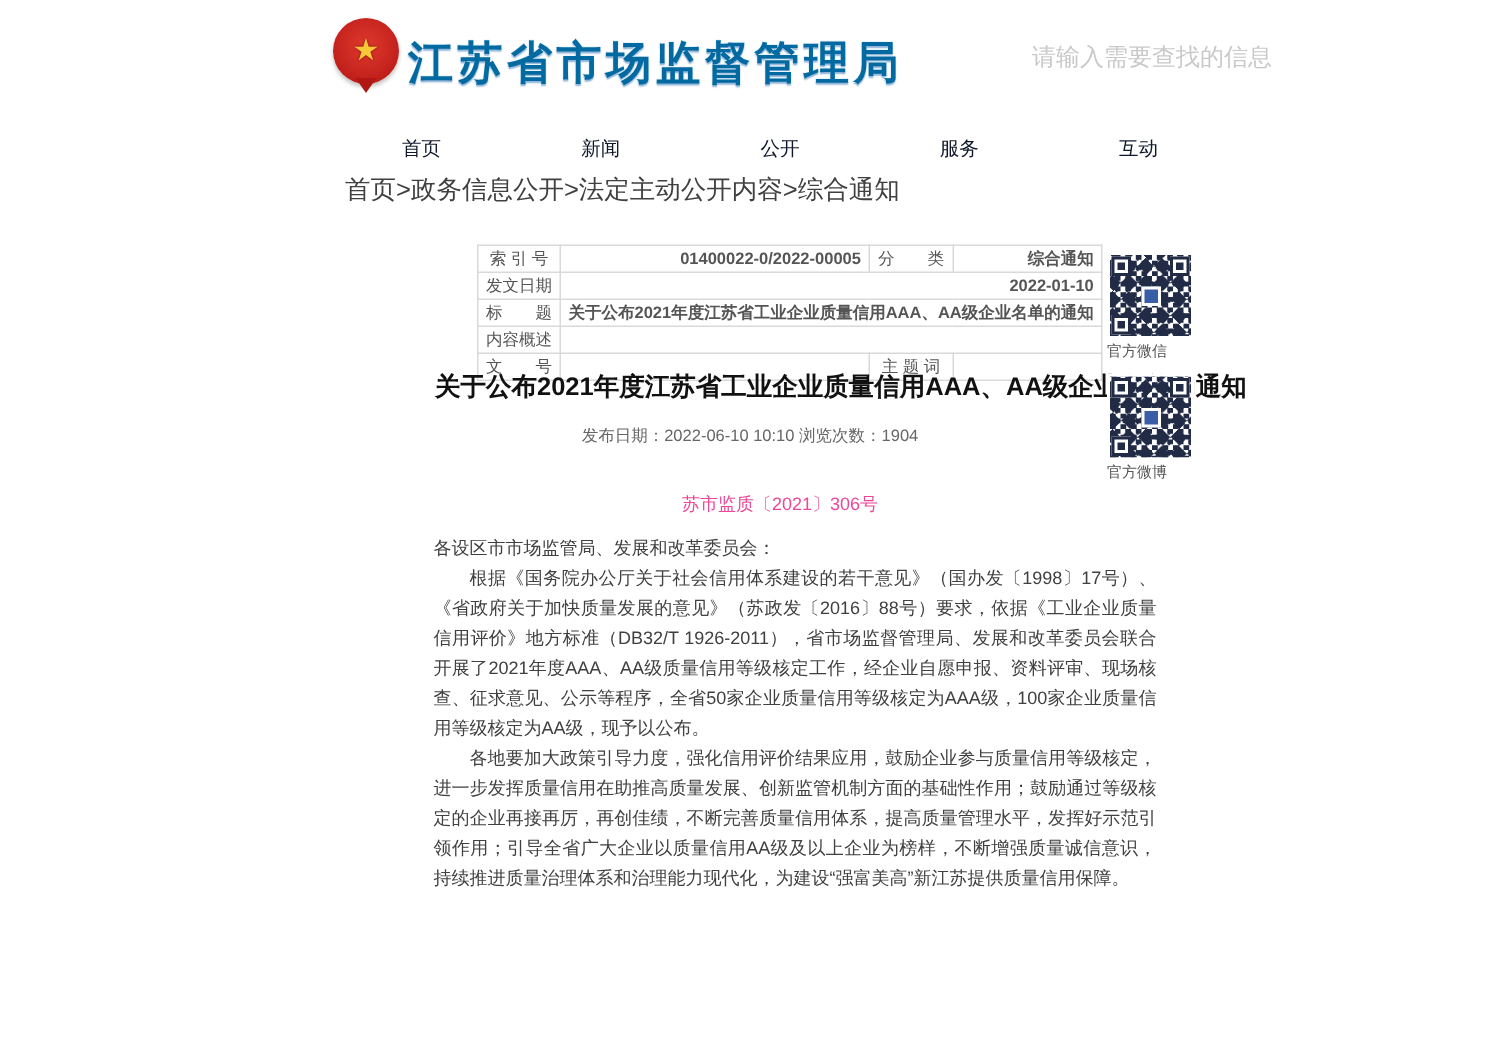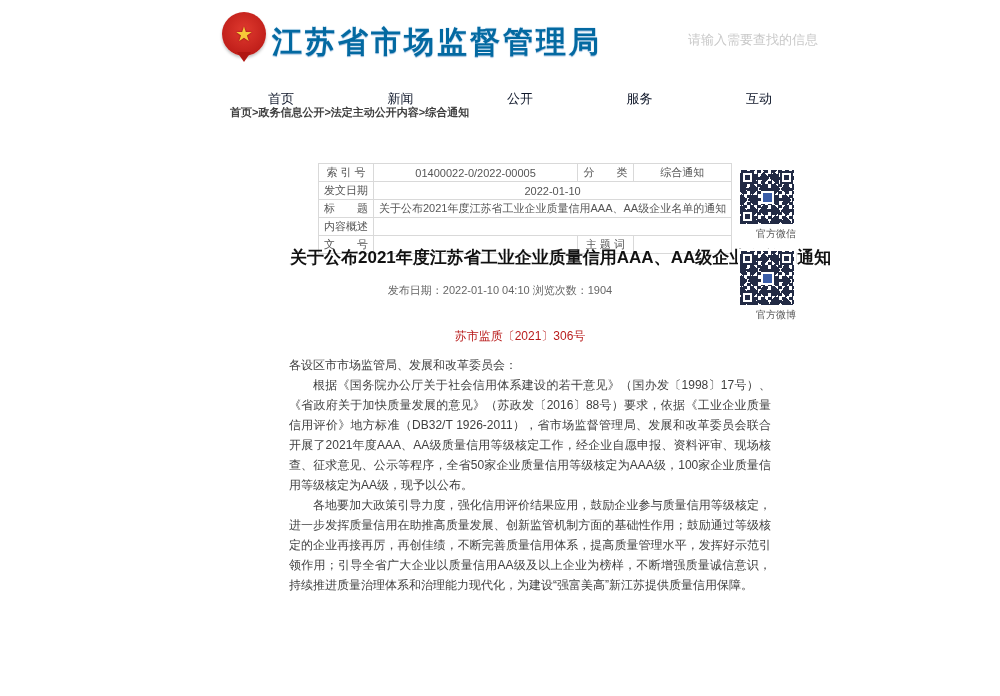--- a/index.html
+++ b/index.html
@@ -10,61 +10,61 @@
   .header { position:absolute; left:0; top:0; width:1000px; height:85px; background:#fff; }
   .emblem { position:absolute; left:222; top:12px; left:222px; width:44px; height:44px;
     border-radius:50%; background:radial-gradient(circle at 50% 42%, #e03a2f 0%, #c01f1a 70%, #9f1410 100%);
     display:flex; align-items:center; justify-content:center; box-shadow:0 2px 3px rgba(0,0,0,.25); }
   .emblem::after { content:""; position:absolute; left:50%; bottom:-6px; transform:translateX(-50%);
     width:14px; height:10px; background:#b01712; clip-path:polygon(0 0,100% 0,50% 100%); }
   .emblem .star { color:#f7c938; font-size:20px; line-height:1; text-shadow:0 0 2px #7a0d09; }
   .site-title { position:absolute; left:272px; top:22px; font-size:30px; font-weight:bold;
     letter-spacing:3px; color:#0369a1; text-shadow:0 -1px 0 #eaf4fd, 0 1px 1px #8fb4d8; white-space:nowrap; }
   .search-input { position:absolute; left:688px; top:28px; width:160px; height:22px;
-    border:none; outline:none; background:transparent; font-size:13px; color:#666;
+    border:none; outline:none; background:transparent; font-size:16px; color:#666;
     font-family:"Liberation Sans","DejaVu Sans",sans-serif; }
   .search-input::placeholder { color:#c9c9c9; }
 
   
   .nav { position:absolute; left:240px; top:90px; width:560px; display:flex;
     justify-content:space-between; padding:0 28px; }
   .nav-item { font-size:13px; color:#0f172a; cursor:pointer; white-space:nowrap; }
 
   
-  .breadcrumb { position:absolute; left:230px; top:105px; font-size:11px; color:#404040;font-weight:bold; }
+  .breadcrumb { position:absolute; left:230px; top:115px; font-size:17px; color:#404040; }
 
   
   table.meta { position:absolute; left:318px; top:163px; width:408px;
     border-collapse:collapse; font-size:11px; color:#555; }
   table.meta td { border:1px solid #d9d9d9; height:16px; padding:1px 5px; white-space:nowrap;
     overflow:hidden; }
   table.meta td.lbl { text-align:center; color:#555; }
-  table.meta td.val { text-align:center; color:#555; }
+  table.meta td.val { text-align:right; color:#555;font-weight:bold; }
 
   
-  .qr-col { position:absolute; left:738px; top:170px; width:58px; text-align:right; z-index:5; }
+  .qr-col { position:absolute; left:738px; top:170px; width:58px; text-align:left; z-index:5; }
   .qr { position:relative; width:54px; height:54px; margin:0 auto; background:
       repeating-conic-gradient(from 45deg, #222b45 0% 25%, transparent 0% 50%) 2px 2px/11px 11px,
       repeating-conic-gradient(#222b45 0% 25%, #ffffff 0% 50%) 0 0/7px 7px;
     outline:2px solid #fff; }
   .qr .f { position:absolute; width:13px; height:13px; border:2px solid #222b45; background:#fff; }
   .qr .f::after { content:""; position:absolute; inset:2px; background:#222b45; }
   .qr .tl { left:1px; top:1px; } .qr .tr { right:1px; top:1px; } .qr .bl { left:1px; bottom:1px; }
   .qr .logo { position:absolute; inset:0; margin:auto; width:13px; height:13px;
     background:#3a5da8; border:2px solid #fff; }
   .qr-caption { font-size:10px; color:#555; margin-top:3px; margin-bottom:10px; }
 
   
   .article-title { position:absolute; left:240px; top:246px; width:556px; padding-left:50px;
     text-align:center; font-size:17px; font-weight:bold; color:#111; white-space:nowrap; }
   .pub-row { position:absolute; left:240px; top:283px; width:520px; text-align:center;
     font-size:11px; color:#666; }
   .pub-row .views { }
   .doc-number { position:absolute; left:240px; top:328px; width:560px; text-align:center;
-    font-size:12px; color:#b91c1c; }
+    font-size:12px; color:#ec4899; }
 
   .body-text { position:absolute; left:289px; top:355px; width:482px; font-size:12px;
     line-height:20px; color:#404040; text-align:justify; }
   .body-text p.indent { text-indent:2em; }
   .attachments { margin-top:16px; }
   .attachments p { line-height:23px; }
   .attachments .att-line2 { padding-left:43px; }
   .attachments a { color:#404040; text-decoration:none; cursor:pointer; }
 </style>
 </head>
@@ -136,21 +136,21 @@
       <i class="f tr"></i>
       <i class="f bl"></i>
       <i class="logo"></i>
   </div>
   <div class="qr-caption">官方微博</div>
 </div>
 
 <h1 class="article-title">关于公布2021年度江苏省工业企业质量信用AAA、AA级企业名单的通知</h1>
 
 <div class="pub-row">
-  <span>发布日期：</span><span>2022-01-10 04:10</span>
+  <span>发布日期：</span><span>2022-06-10 10:10</span>
   <span class="views">浏览次数：</span><span>1904</span>
 </div>
 
 <div class="doc-number">苏市监质〔2021〕306号</div>
 
 <div class="body-text">
   <p class="salutation">各设区市市场监管局、发展和改革委员会：</p>
   <p class="indent">根据《国务院办公厅关于社会信用体系建设的若干意见》（国办发〔1998〕17号）、《省政府关于加快质量发展的意见》（苏政发〔2016〕88号）要求，依据《工业企业质量信用评价》地方标准（DB32/T 1926-2011），省市场监督管理局、发展和改革委员会联合开展了2021年度AAA、AA级质量信用等级核定工作，经企业自愿申报、资料评审、现场核查、征求意见、公示等程序，全省50家企业质量信用等级核定为AAA级，100家企业质量信用等级核定为AA级，现予以公布。</p>
   <p class="indent">各地要加大政策引导力度，强化信用评价结果应用，鼓励企业参与质量信用等级核定，进一步发挥质量信用在助推高质量发展、创新监管机制方面的基础性作用；鼓励通过等级核定的企业再接再厉，再创佳绩，不断完善质量信用体系，提高质量管理水平，发挥好示范引领作用；引导全省广大企业以质量信用AA级及以上企业为榜样，不断增强质量诚信意识，持续推进质量治理体系和治理能力现代化，为建设“强富美高”新江苏提供质量信用保障。</p>
 

